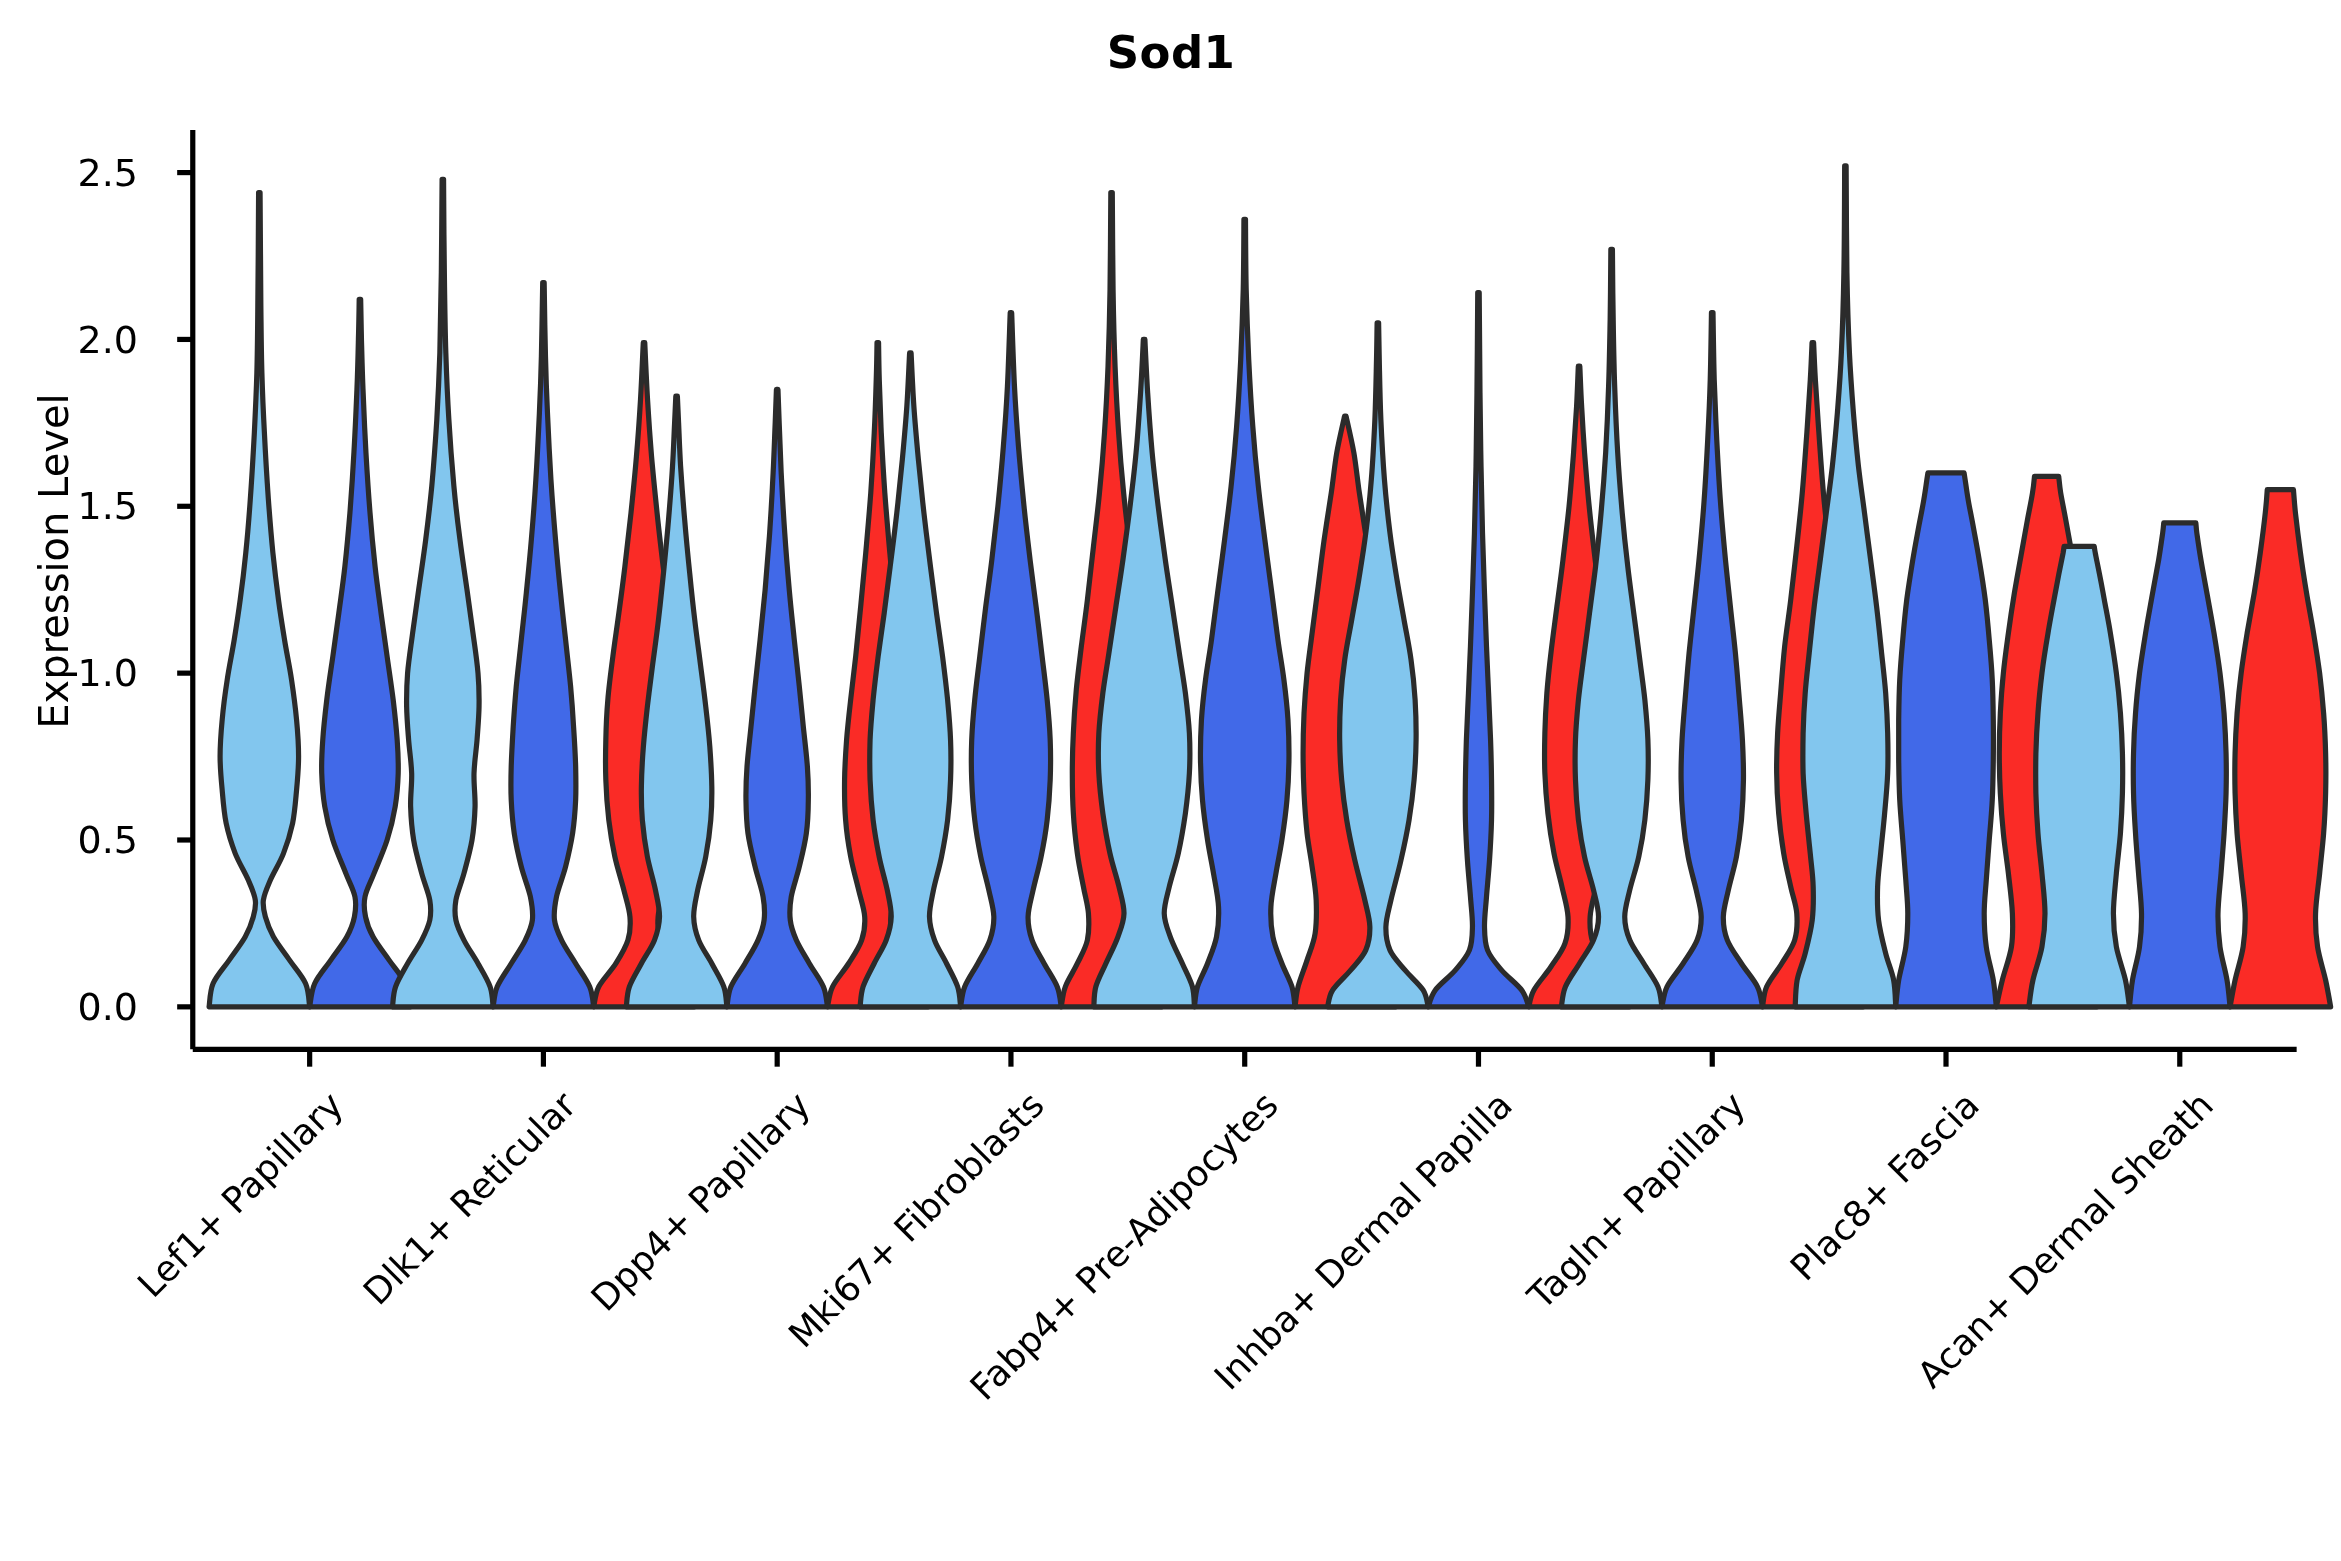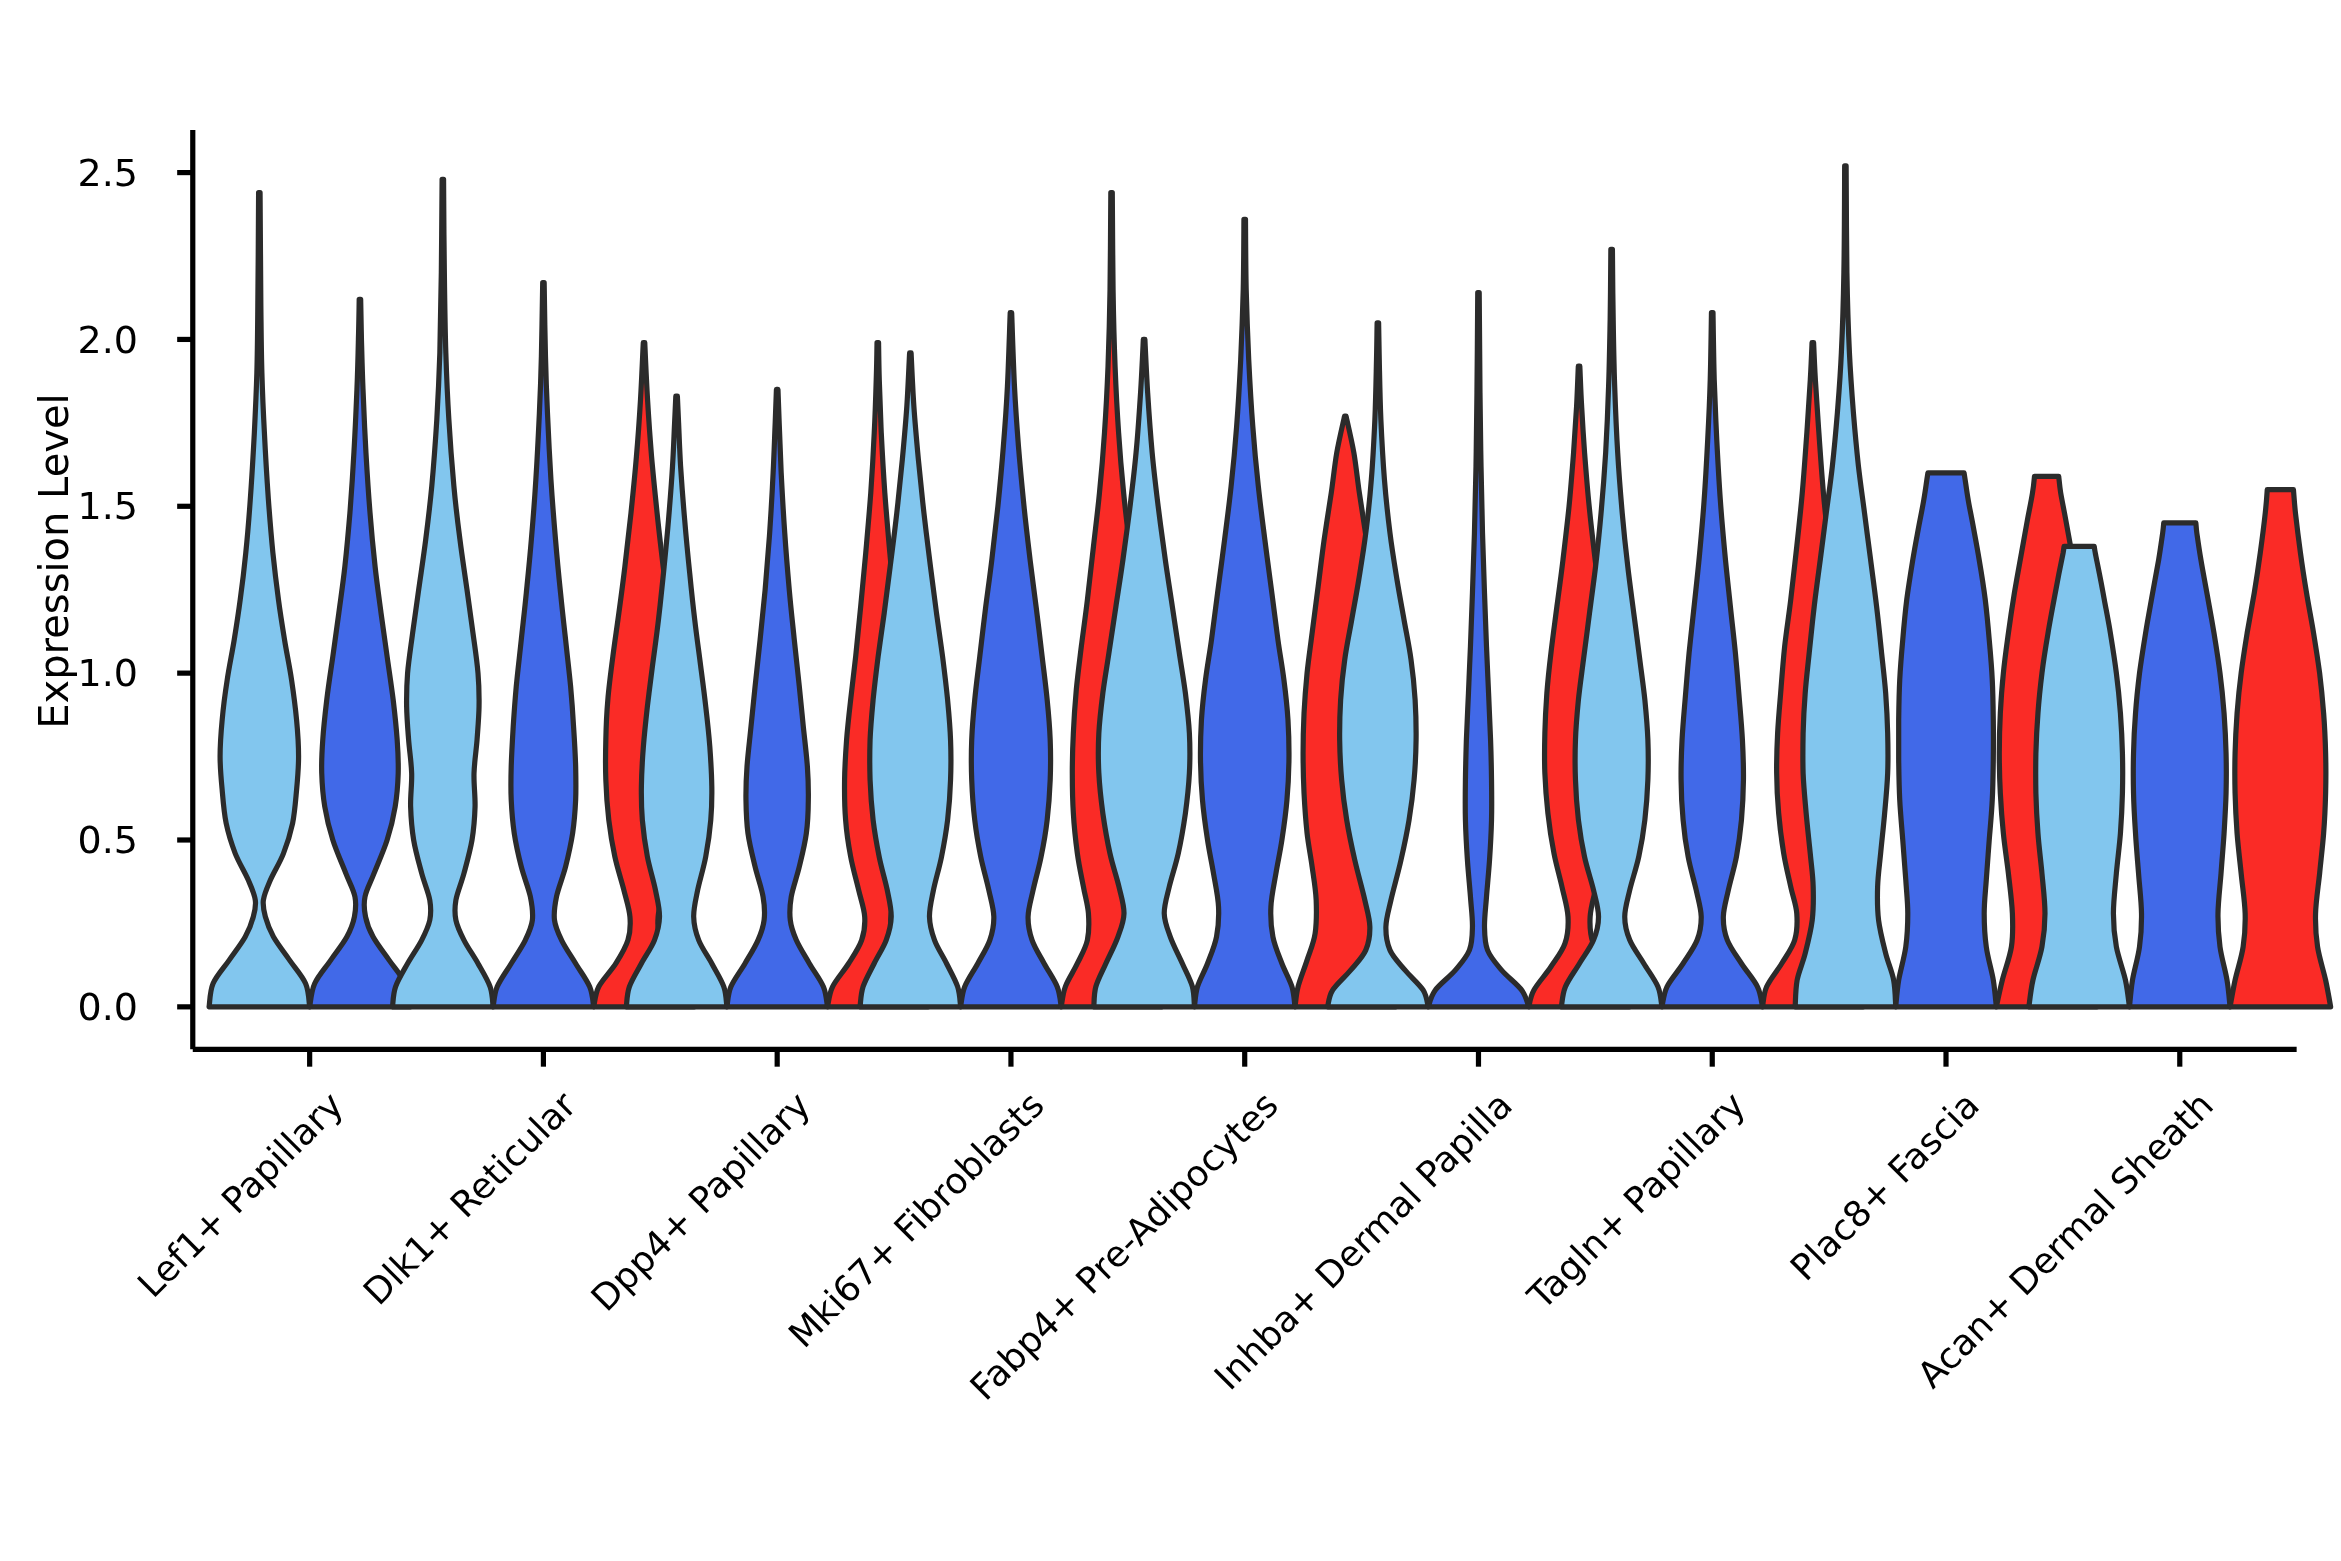--- a/index.html
+++ b/index.html
@@ -29,20 +29,21 @@
     transform:rotate(-45deg);
     text-align:right;
   }
   #svg-layer{position:absolute;left:0;top:0;}
 </style>
 </head>
 <body>
 
 <div id="root">
 
+  <div id="plot-title">Sod1</div>
 
   <div id="ylabel">Expression Level</div>
 
   <div id="ytick-labels">
       <div class="ytick-label" style="top: 1007px;">0.0</div>
       <div class="ytick-label" style="top: 840px;">0.5</div>
       <div class="ytick-label" style="top: 673px;">1.0</div>
       <div class="ytick-label" style="top: 506px;">1.5</div>
       <div class="ytick-label" style="top: 340px;">2.0</div>
       <div class="ytick-label" style="top: 173px;">2.5</div>

